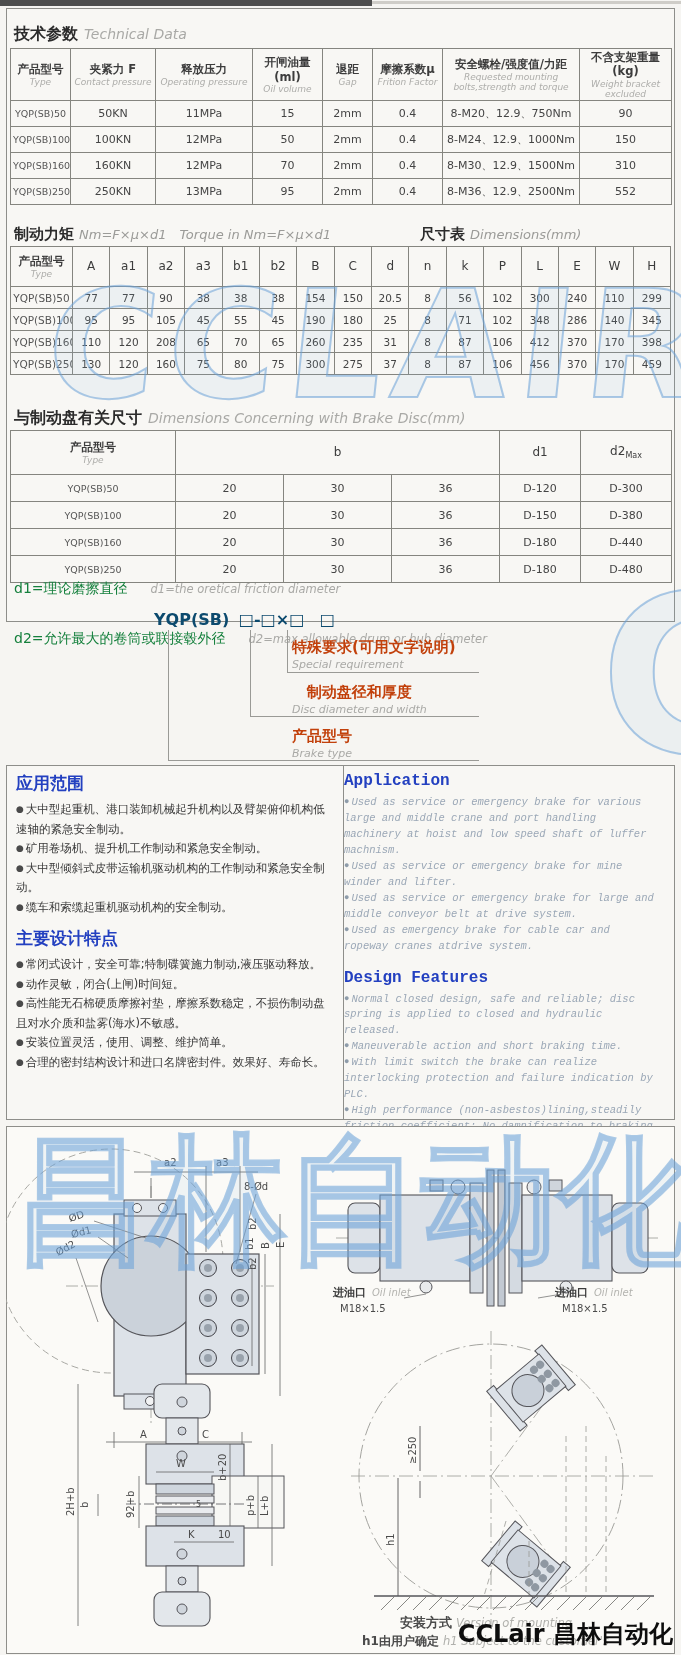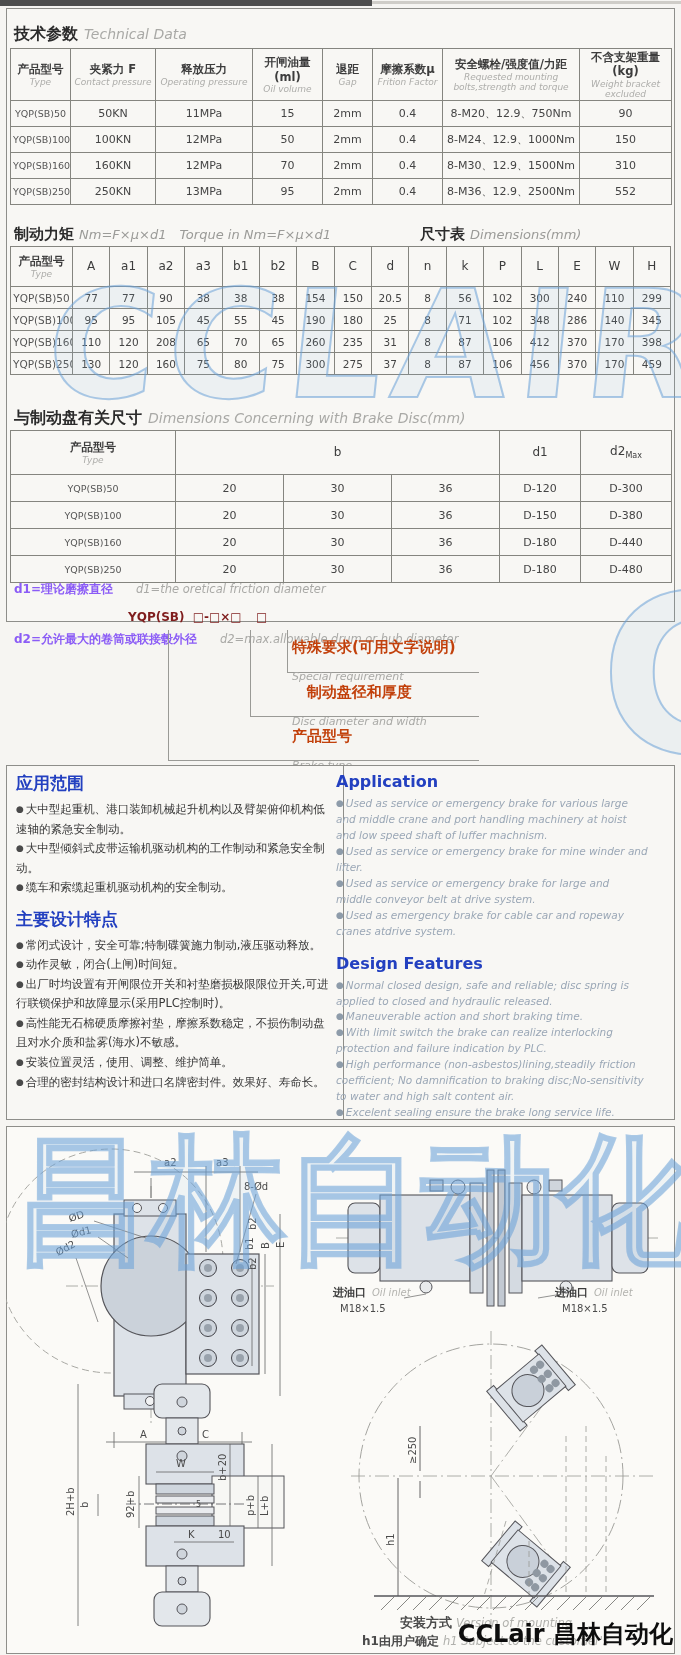--- a/index.html
+++ b/index.html
@@ -26,32 +26,32 @@
   th,td{border:1px solid #85857f;text-align:center;vertical-align:middle;padding:1px 2px;overflow:hidden;}
   th{font-weight:normal;}
   .hzh{display:block;font-size:11.5px;font-weight:bold;color:#3c3c3c;line-height:1.25;}
   .hen{display:block;font-size:9px;font-style:italic;color:#adadaa;line-height:1.15;}
   td{font-size:11px;color:#444;}
   td.rowhead{font-size:9.5px;color:#555;text-align:center;}
   #tech-table td{height:23px;}
   #dim-table td{height:19px;font-size:10.5px;}
   #disc-table td{height:24px;}
   
-  .note .zh{font-size:12px;font-weight:bold;color:#8b5cf6;}
+  .note .zh{font-size:14px;font-weight:normal;color:#15803d;}
   .note .en{font-size:11.5px;font-style:italic;color:#a9a9a6;margin-left:23px;}
   
-  .code-text{font-size:12px;font-weight:bold;color:#7f1d1d;}
+  .code-text{font-size:16px;font-weight:bold;color:#0c4a6e;margin-left:26px;}
   .vline{position:absolute;width:1px;background:#9a9a96;}
   .hline{position:absolute;height:1px;background:#9a9a96;}
   .mlabel .zh{display:block;font-size:15px;font-weight:bold;color:#c2410c;line-height:1.3;text-align:center;}
-  .mlabel .en{display:block;font-size:11px;font-style:italic;color:#a9a9a6;line-height:1.3;margin-top:12px;}
+  .mlabel .en{display:block;font-size:11px;font-style:italic;color:#a9a9a6;line-height:1.3;}
   
   .col{position:absolute;top:772px;width:314px;}
   .col-left{left:16px;}
-  .col-right{left:336px;width:312px;}
+  .col-right{left:344px;width:312px;font-family:Liberation Mono, monospace;}
   h3.zh{margin:0 0 5px 0;font-size:17px;color:#2340c0;font-weight:bold;}
   h3.en{margin:0 0 5px 0;font-size:16px;color:#2340c0;font-weight:bold;}
   ul.blist{list-style:none;margin:0 0 10px 0;padding:0;}
   ul.zh-list li{font-size:11.5px;color:#383838;line-height:1.7;}
   ul.en-list li{font-size:10.5px;font-style:italic;color:#9aa7b6;line-height:1.52;}
   ul.blist li::before{content:"●";margin-right:2px;font-size:9px;vertical-align:1px;}
   ul.zh-list li::before{color:#4a4a4a;}
   ul.en-list li::before{color:#8e9caa;}
   
   svg text{font-family:"DejaVu Sans","Liberation Sans",sans-serif;}
@@ -427,29 +427,29 @@
 
 <div class="abs boxB">
     <div class="divider"></div>
   </div>
 
 <div class="col col-left">
   <h3 class="zh">应用范围</h3>
   <ul class="blist zh-list">
 
   <li>大中型起重机、港口装卸机械起升机构以及臂架俯仰机构低速轴的紧急安全制动。</li>
+      <li>矿用卷场机、提升机工作制动和紧急安全制动。</li>
       <li>大中型倾斜式皮带运输机驱动机构的工作制动和紧急安全制动。</li>
       <li>缆车和索缆起重机驱动机构的安全制动。</li>
     </ul>
   <h3 class="zh">主要设计特点</h3>
   <ul class="blist zh-list">
 
   <li>常闭式设计，安全可靠;特制碟簧施力制动,液压驱动释放。</li>
       <li>动作灵敏，闭合(上闸)时间短。</li>
-      <li>出厂时均设置有开闸限位开关和衬垫磨损极限限位开关,可进行联锁保护和故障显示(采用PLC控制时)。</li>
       <li>高性能无石棉硬质摩擦衬垫，摩擦系数稳定，不损伤制动盘且对水介质和盐雾(海水)不敏感。</li>
       <li>安装位置灵活，使用、调整、维护简单。</li>
       <li>合理的密封结构设计和进口名牌密封件。效果好、寿命长。</li>
     </ul>
 </div>
 
 <div class="col col-right">
   <h3 class="en">Application</h3>
   <ul class="blist en-list">
 

